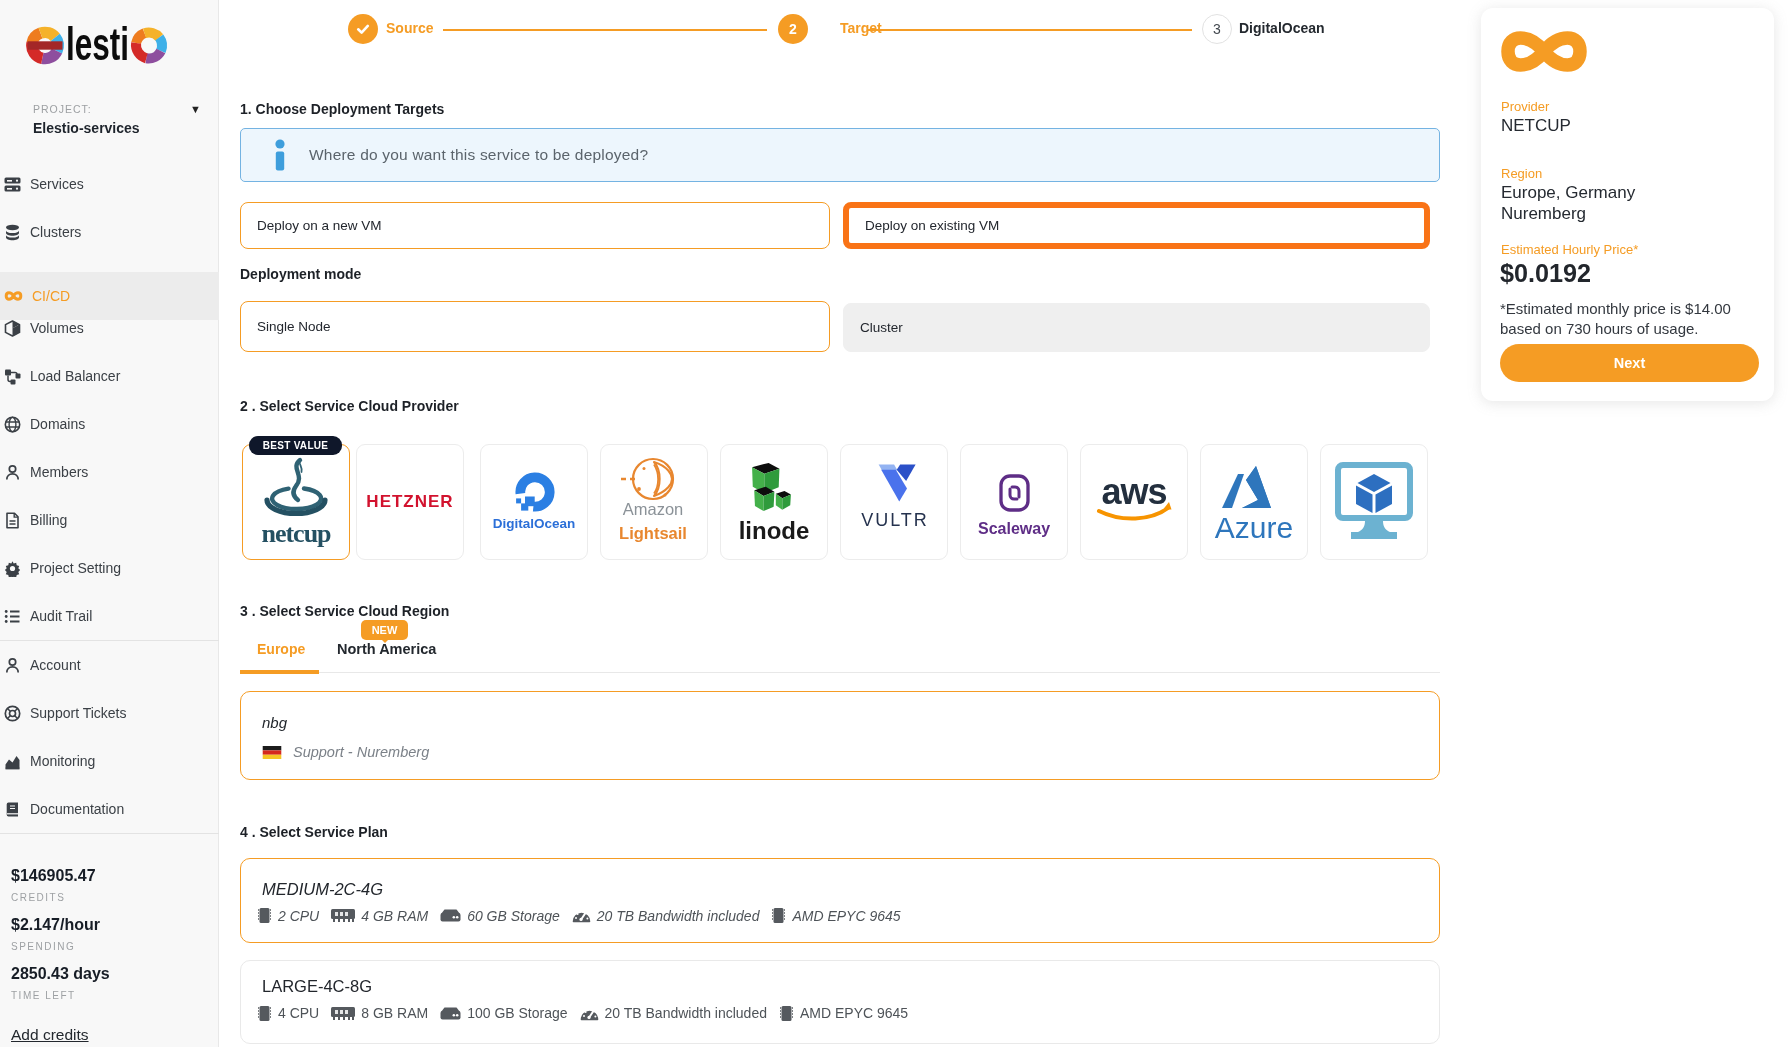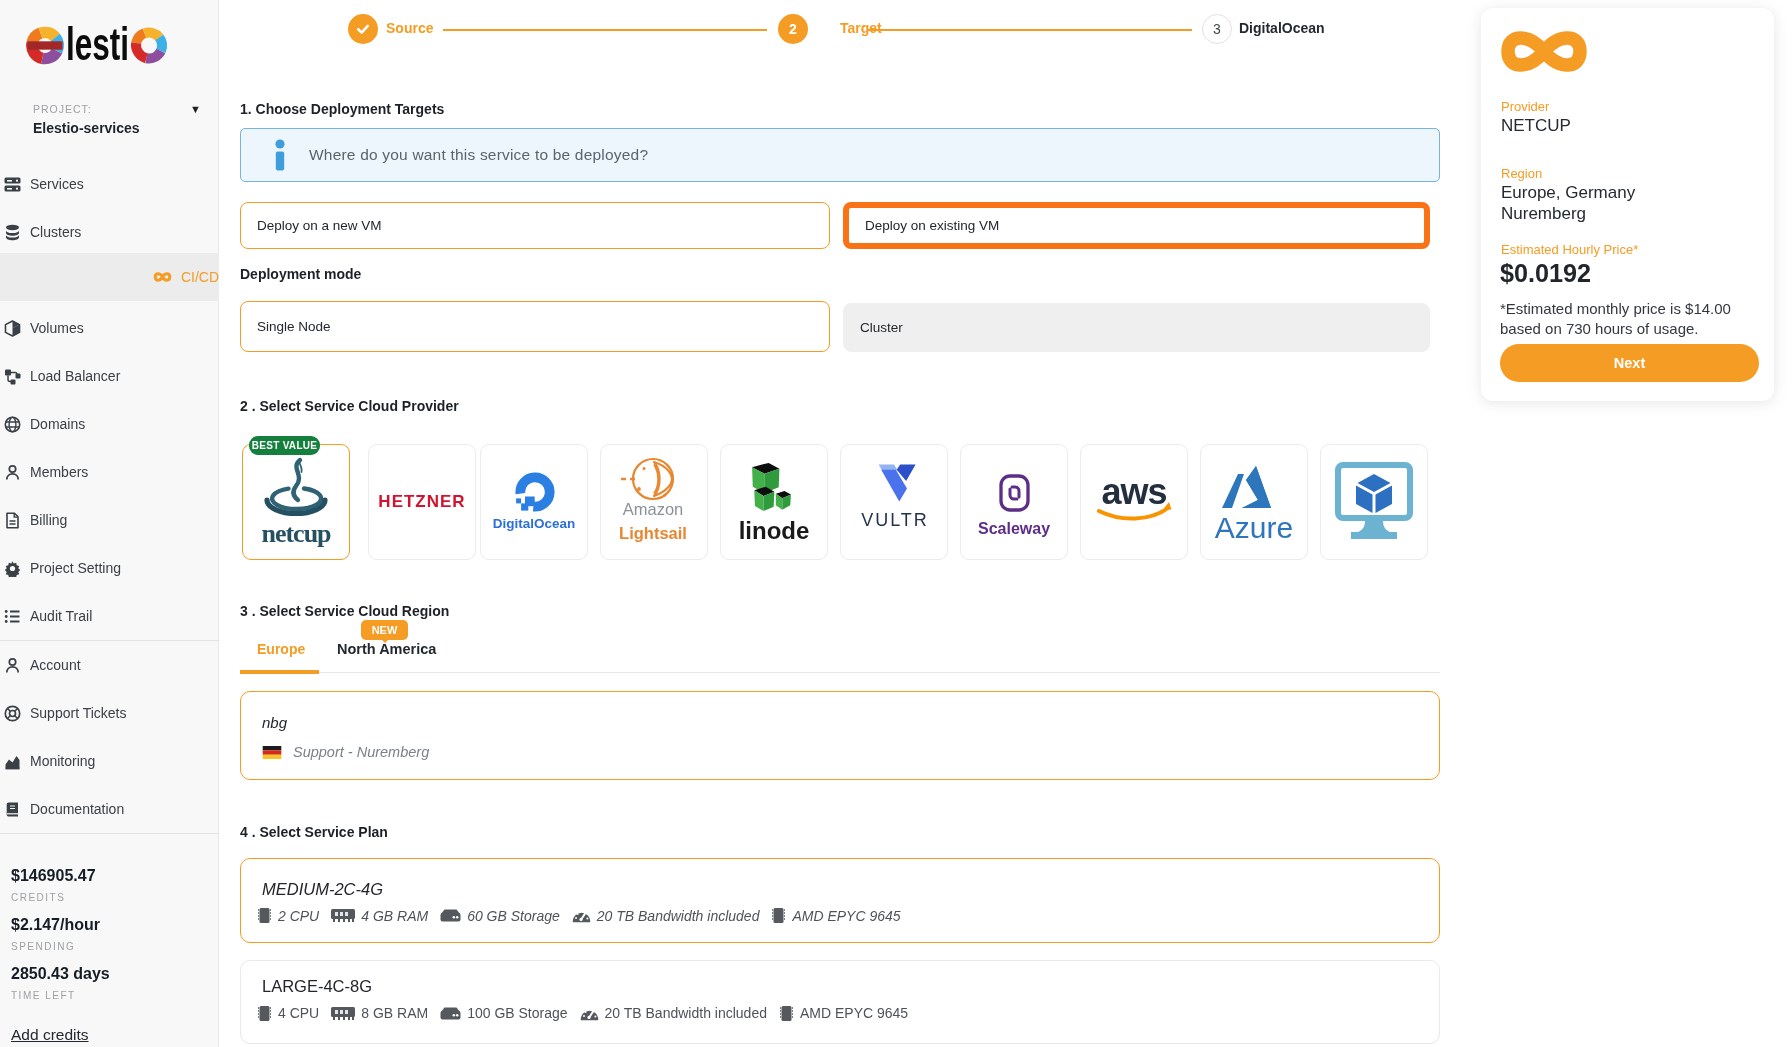--- a/index.html
+++ b/index.html
@@ -32,22 +32,22 @@
 #infobox .itxt { color:#5b646c; font-size:15.5px; letter-spacing:.2px; }
 .btn { position:absolute; background:#fff; border-radius:8px; display:flex;
   align-items:center; font-size:13.5px; color:#23272e; padding-left:16px; }
 .btn.orange { border:1.5px solid #f59c24; }
 .btn.gray { border:6px solid #f97316; }
 .btn.fill { background:#efefef; border:1px solid #efefef; }
 
 .pcard { position:absolute; top:444px; width:108px; height:116px; background:#fff;
   border:1px solid #ececec; border-radius:9px; display:flex; align-items:center; justify-content:center; }
 .pcard.sel { border:1.5px solid #f59c24; }
-#bestvalue { position:absolute; left:249px; top:436px; width:71px; height:19px;
-  background:#15803d; border-radius:9px; color:#fff; font-size:10px; font-weight:bold;
+#bestvalue { position:absolute; left:249px; top:436px; width:93px; height:19px;
+  background:#0f172a; border-radius:9px; color:#fff; font-size:10px; font-weight:bold;
   letter-spacing:.3px; display:flex; align-items:center; justify-content:center; z-index:3; }
 
 #tab-eu { position:absolute; left:257px; top:641px; color:#f59c24; font-weight:bold; font-size:14px; }
 #tab-na { position:absolute; left:337px; top:641px; color:#23282e; font-weight:bold; font-size:14.5px; }
 #newbadge { position:absolute; left:361px; top:620px; width:47px; height:20px; background:#f59c24;
   border-radius:5px; color:#fff; font-weight:bold; font-size:11px; display:flex; align-items:center; justify-content:center; }
 #newbadge:after { content:""; position:absolute; left:20px; top:19px; border:4px solid transparent; border-top-color:#f59c24; }
 #tabline { position:absolute; left:240px; top:672px; width:1200px; border-top:1px solid #e8e8e8; }
 #tabline-active { position:absolute; left:240px; top:670px; width:79px; height:4px; background:#f59c24; }
 
@@ -99,21 +99,21 @@
         <rect x="3" y="4" width="5" height="1.6" fill="#f8f8f8"></rect>
         <circle cx="13" cy="4.7" r="1.1" fill="#f8f8f8"></circle>
         <rect x="3" y="12" width="5" height="1.6" fill="#f8f8f8"></rect>
         <circle cx="13" cy="12.7" r="1.1" fill="#f8f8f8"></circle>
       </svg>Services</div>
 <div class="navitem" style="top:208px;"><svg width="17" height="17" viewBox="0 0 17 17">
         <ellipse cx="8.5" cy="3.5" rx="6.5" ry="2.7" fill="#3b4046"></ellipse>
         <path d="M2 6.5 c0 1.5 3 2.6 6.5 2.6 s6.5-1.1 6.5-2.6 v2.6 c0 1.5 -3 2.7 -6.5 2.7 s-6.5-1.2-6.5-2.7z" fill="#3b4046"></path>
         <path d="M2 11 c0 1.5 3 2.6 6.5 2.6 s6.5-1.1 6.5-2.6 v2.6 c0 1.5 -3 2.7 -6.5 2.7 s-6.5-1.2-6.5-2.7z" fill="#3b4046"></path>
       </svg>Clusters</div>
-<div class="navitem active" style="top:253px;justify-content:flex-end;"><svg width="19" height="14" viewBox="0 0 19 14">
+<div class="navitem active" style="top:272px;"><svg width="19" height="14" viewBox="0 0 19 14">
         <path d="M 2.2 7 C 2.2 2.8 7.2 2.8 9.5 7 C 11.8 11.2 16.8 11.2 16.8 7 C 16.8 2.8 11.8 2.8 9.5 7 C 7.2 11.2 2.2 11.2 2.2 7 Z" fill="none" stroke="#f59c24" stroke-width="3"></path>
       </svg>CI/CD</div>
 <div class="navitem" style="top:304px;"><svg width="17" height="17" viewBox="0 0 17 17">
         <path d="M8.5 1 L15.5 4.6 L15.5 12.4 L8.5 16 L1.5 12.4 L1.5 4.6 Z" fill="none" stroke="#3b4046" stroke-width="1.6" stroke-linejoin="round"></path>
         <path d="M8.5 1 L15.5 4.6 L8.5 8.2 Z" fill="#3b4046"></path>
         <path d="M8.5 8.2 L15.5 4.6 L15.5 12.4 L8.5 16 Z" fill="#3b4046"></path>
       </svg>Volumes</div>
 <div class="navitem" style="top:352px;"><svg width="17" height="17" viewBox="0 0 17 17">
         <rect x="1" y="1.5" width="6" height="6" rx="1" fill="#3b4046"></rect>
         <rect x="11.5" y="5.5" width="5" height="5" rx="1" fill="#3b4046"></rect>
@@ -207,21 +207,21 @@
 <div class="pcard sel" style="left:242px;">
   <svg width="96" height="100" viewBox="0 0 96 100">
     <path d="M 52 8 C 42 16 57 23 48 34 C 43.5 40 45.5 44.5 50 48" fill="none" stroke="#2f6274" stroke-width="4.4" stroke-linecap="round"></path>
     <path d="M 52 8 C 50 12 55 15 53.5 20" fill="none" stroke="#2f6274" stroke-width="1.8" stroke-linecap="round"></path>
     <path d="M 40.5 36.6 A 24.5 10.5 0 1 0 56 36.5" fill="none" stroke="#2f6274" stroke-width="4.4" stroke-linecap="round"></path>
     <path d="M 19 48 A 29 13.5 0 0 0 77 48" fill="none" stroke="#245062" stroke-width="5.2" stroke-linecap="round"></path>
     <text x="48" y="90" text-anchor="middle" font-family="'Liberation Serif',serif" font-weight="bold" font-size="26" letter-spacing="-1" fill="#245062">netcup</text>
   </svg>
 </div>
 
-<div class="pcard" style="left:368px;">
+<div class="pcard" style="left:356px;">
   <div style="color:#d2122e; font-weight:bold; font-size:17px; letter-spacing:1px;">HETZNER</div>
 </div>
 
 <div class="pcard" style="left:480px;">
   <svg width="92" height="86" viewBox="0 0 92 86">
     <g transform="translate(47,33)">
       <path d="M -14.6 1.6 A 14.7 14.7 0 1 1 -1.6 14.6" fill="none" stroke="#2b7fe3" stroke-width="9.7"></path>
       <rect x="-10" y="4.5" width="9.7" height="9.7" fill="#2b7fe3"></rect>
       <rect x="-13.9" y="11.4" width="7.2" height="7.2" fill="#2b7fe3"></rect>
       <rect x="-18.9" y="6.4" width="5" height="5" fill="#2b7fe3"></rect>

